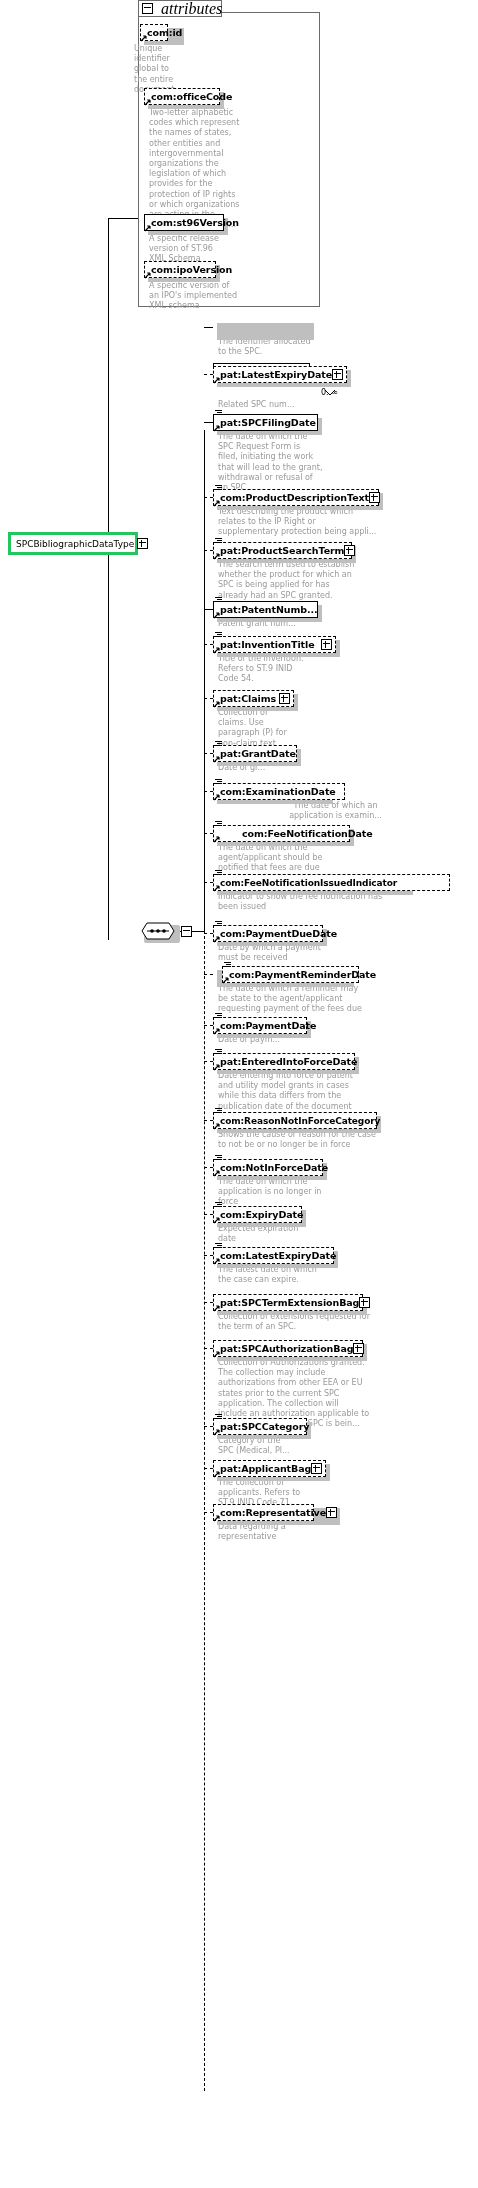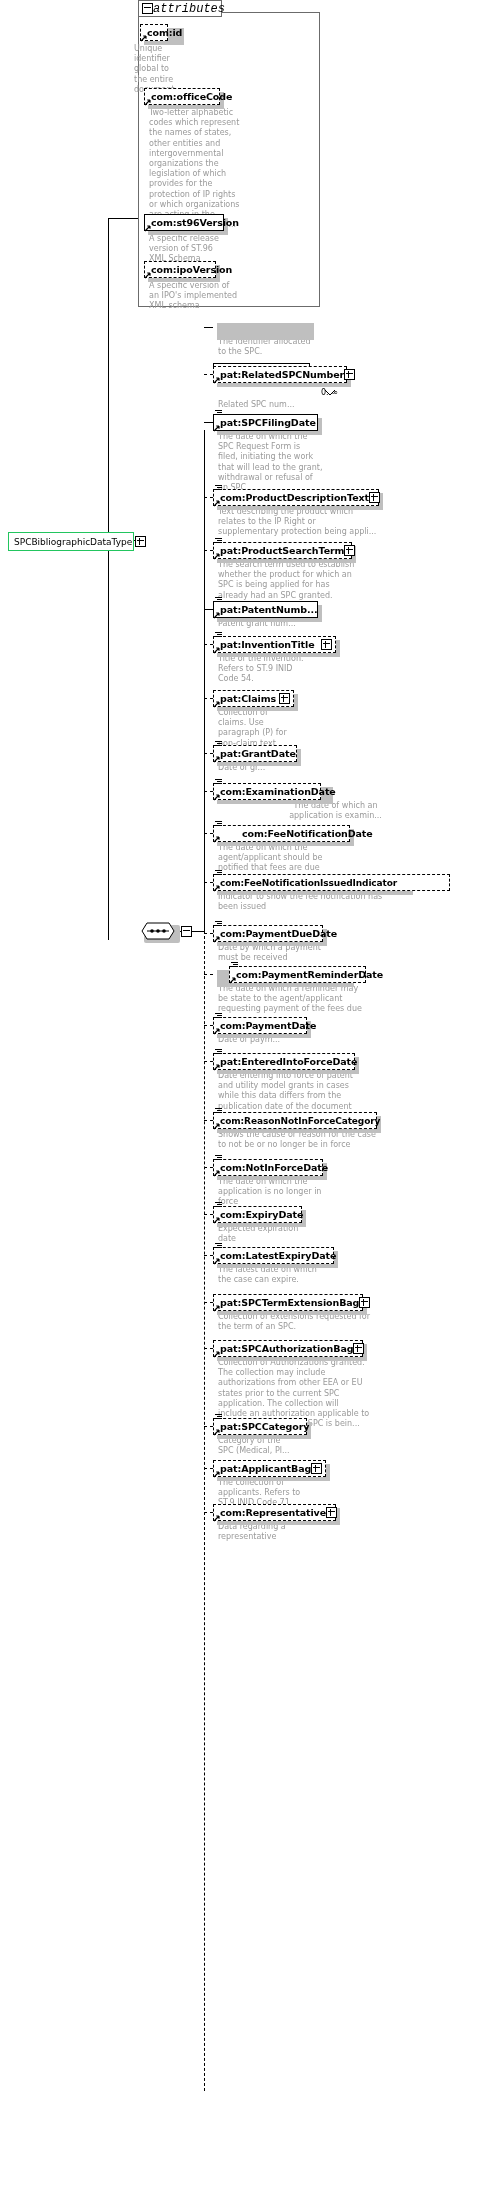--- a/index.html
+++ b/index.html
@@ -28,24 +28,24 @@
     position:absolute;
     border:1px solid #6b6b6b;
     background:#fff;
     box-sizing:border-box;
     display:flex;align-items:center;
     padding-left:3px;
     z-index:5;
   }
   .attr-header .lbl{
     font-style:italic;
-    font-size:12px;
+    font-size:16px;
     color:#000;
-    margin-left:0;
-    font-family:Liberation Mono, monospace;
+    margin-left:8px;
+    font-family:Liberation Serif, serif;
   }
   .minusbox{
     width:9px;height:9px;border:1px solid #000;background:#fff;
     position:relative;flex:0 0 auto;
   }
   .minusbox:before{
     content:"";position:absolute;left:1px;right:1px;top:3px;height:1px;background:#000;
   }
   .plusbox{
     width:9px;height:9px;border:1px solid #000;background:#fff;
@@ -104,21 +104,21 @@
     white-space:pre-line;
     z-index:2;
   }
   .card{
     position:absolute;font-size:8px;color:#000;z-index:4;
   }
 
   
   .roottype{
     position:absolute;
-    border:1px solid #22c55e;
+    border:3px solid #22c55e;
     background:#fff;
     height:17px;
     display:flex;align-items:center;
     padding:0 2px 0 5px;
     z-index:6;
   }
   .roottype .nm{font-size:9px;color:#000;}
 
   
   .occ{position:absolute;z-index:5;}
@@ -241,21 +241,21 @@
           <svg width="8" height="8" viewBox="0 0 8 8">
             <path d="M1 7 L6 2 M6 2 L3.2 2 M6 2 L6 4.8" stroke="#000" stroke-width="1.2" fill="none"></path>
           </svg>
         </span>
       </div>
       <div class="line hline" style="left: 204px; top: 327px; width: 9px;"></div>
       <div class="anno" style="left: 218px; top: 337px; width: 235px;">The identifier allocated
 to the SPC.</div>
       <div class="shadow" style="left: 217px; top: 370px; width: 134px; height: 17px;"></div>
       <div class="node dashed" style="left: 213px; top: 366px; width: 134px;">
-        <span class="nm">pat:RelatedSPCNumber</span>
+        <span class="nm">pat:LatestExpiryDate</span>
         <span class="plusbox" style="margin-left: auto;"></span>
         <span class="arrowglyph">
           <svg width="8" height="8" viewBox="0 0 8 8">
             <path d="M1 7 L6 2 M6 2 L3.2 2 M6 2 L6 4.8" stroke="#000" stroke-width="1.2" fill="none"></path>
           </svg>
         </span>
       </div>
       <div class="dash-h" style="left: 204px; top: 374px; width: 9px;"></div>
       <div class="occ" style="left: 323px; top: 381px;"><svg width="14" height="7" viewBox="0 0 14 7">
           <path d="M2 1 L7 6 L12 1" stroke="#000" stroke-width="1" fill="#fff"></path>
@@ -382,21 +382,21 @@
         <span class="nm">pat:GrantDate</span>
         <span class="arrowglyph">
           <svg width="8" height="8" viewBox="0 0 8 8">
             <path d="M1 7 L6 2 M6 2 L3.2 2 M6 2 L6 4.8" stroke="#000" stroke-width="1.2" fill="none"></path>
           </svg>
         </span>
       </div>
       <div class="dash-h" style="left: 204px; top: 753px; width: 9px;"></div>
       <div class="anno" style="left: 218px; top: 763px; width: 235px;">Date of gr...</div>
       <div class="shadow" style="left: 217px; top: 787px; width: 116px; height: 17px;"></div>
-      <div class="node dashed" style="left: 213px; top: 783px; width: 108px;">
+      <div class="node dashed" style="left: 213px; top: 783px; width: 132px;">
         <span class="linesglyph">
           <i></i>
           <i></i>
           <i></i>
         </span>
         <span class="nm">com:ExaminationDate</span>
         <span class="arrowglyph">
           <svg width="8" height="8" viewBox="0 0 8 8">
             <path d="M1 7 L6 2 M6 2 L3.2 2 M6 2 L6 4.8" stroke="#000" stroke-width="1.2" fill="none"></path>
           </svg>
@@ -451,21 +451,21 @@
         <span class="arrowglyph">
           <svg width="8" height="8" viewBox="0 0 8 8">
             <path d="M1 7 L6 2 M6 2 L3.2 2 M6 2 L6 4.8" stroke="#000" stroke-width="1.2" fill="none"></path>
           </svg>
         </span>
       </div>
       <div class="dash-h" style="left: 204px; top: 933px; width: 9px;"></div>
       <div class="anno" style="left: 218px; top: 943px; width: 235px;">Date by which a payment
 must be received</div>
       <div class="shadow" style="left: 217px; top: 970px; width: 137px; height: 17px;"></div>
-      <div class="node dashed" style="left: 229px; top: 966px; width: 137px; text-align: right;">
+      <div class="node dashed" style="left: 222px; top: 966px; width: 137px; text-align: right;">
         <span class="linesglyph">
           <i></i>
           <i></i>
           <i></i>
         </span>
         <span class="nm">com:PaymentReminderDate</span>
         <span class="arrowglyph">
           <svg width="8" height="8" viewBox="0 0 8 8">
             <path d="M1 7 L6 2 M6 2 L3.2 2 M6 2 L6 4.8" stroke="#000" stroke-width="1.2" fill="none"></path>
           </svg>
@@ -636,21 +636,21 @@
             <path d="M1 7 L6 2 M6 2 L3.2 2 M6 2 L6 4.8" stroke="#000" stroke-width="1.2" fill="none"></path>
           </svg>
         </span>
       </div>
       <div class="dash-h" style="left: 204px; top: 1468px; width: 9px;"></div>
       <div class="anno" style="left: 218px; top: 1478px; width: 235px;">The collection of
 applicants. Refers to
 ST.9 INID Code 71,
 INID Code 75.</div>
       <div class="shadow" style="left: 217px; top: 1508px; width: 123px; height: 17px;"></div>
-      <div class="node dashed" style="left: 213px; top: 1504px; width: 123px;">
+      <div class="node dashed" style="left: 213px; top: 1504px; width: 101px;">
         <span class="nm">com:Representative</span>
         <span class="plusbox" style="margin-left: auto;"></span>
         <span class="arrowglyph">
           <svg width="8" height="8" viewBox="0 0 8 8">
             <path d="M1 7 L6 2 M6 2 L3.2 2 M6 2 L6 4.8" stroke="#000" stroke-width="1.2" fill="none"></path>
           </svg>
         </span>
       </div>
       <div class="dash-h" style="left: 204px; top: 1512px; width: 9px;"></div>
       <div class="anno" style="left: 218px; top: 1522px; width: 235px;">Data regarding a

